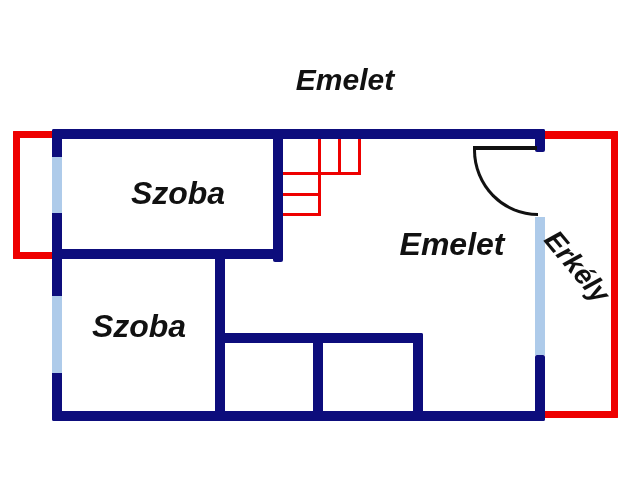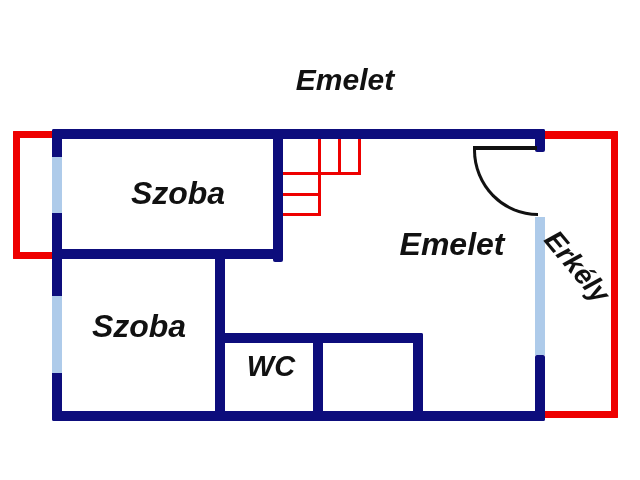--- a/index.html
+++ b/index.html
@@ -79,16 +79,15 @@
   <div class="window" style="left:52px;  top:296px; width:10px; height:77px;"></div>
   <div class="window" style="left:535px; top:217px; width:10px; height:138px;"></div>
 
   <div class="door-leaf" style="left:473px; top:146px; width:64px; height:4px;"></div>
   <div class="door-arc" style="left:473px; top:150px; width:65px; height:66px;"></div>
 
   <div class="label title" style="left:345px; top:80px;">Emelet</div>
   <div class="label room" style="left:178px; top:193px;">Szoba</div>
   <div class="label room" style="left:139px; top:326px;">Szoba</div>
   <div class="label room" style="left:452px; top:244px;">Emelet</div>
-  <div class="label small" style="left:271px; top:366px;">WC</div>
   <div class="label balcony-label rotated" style="left:577px; top:267px;">Erkély</div>
 
 </div>
 
 </body></html>

